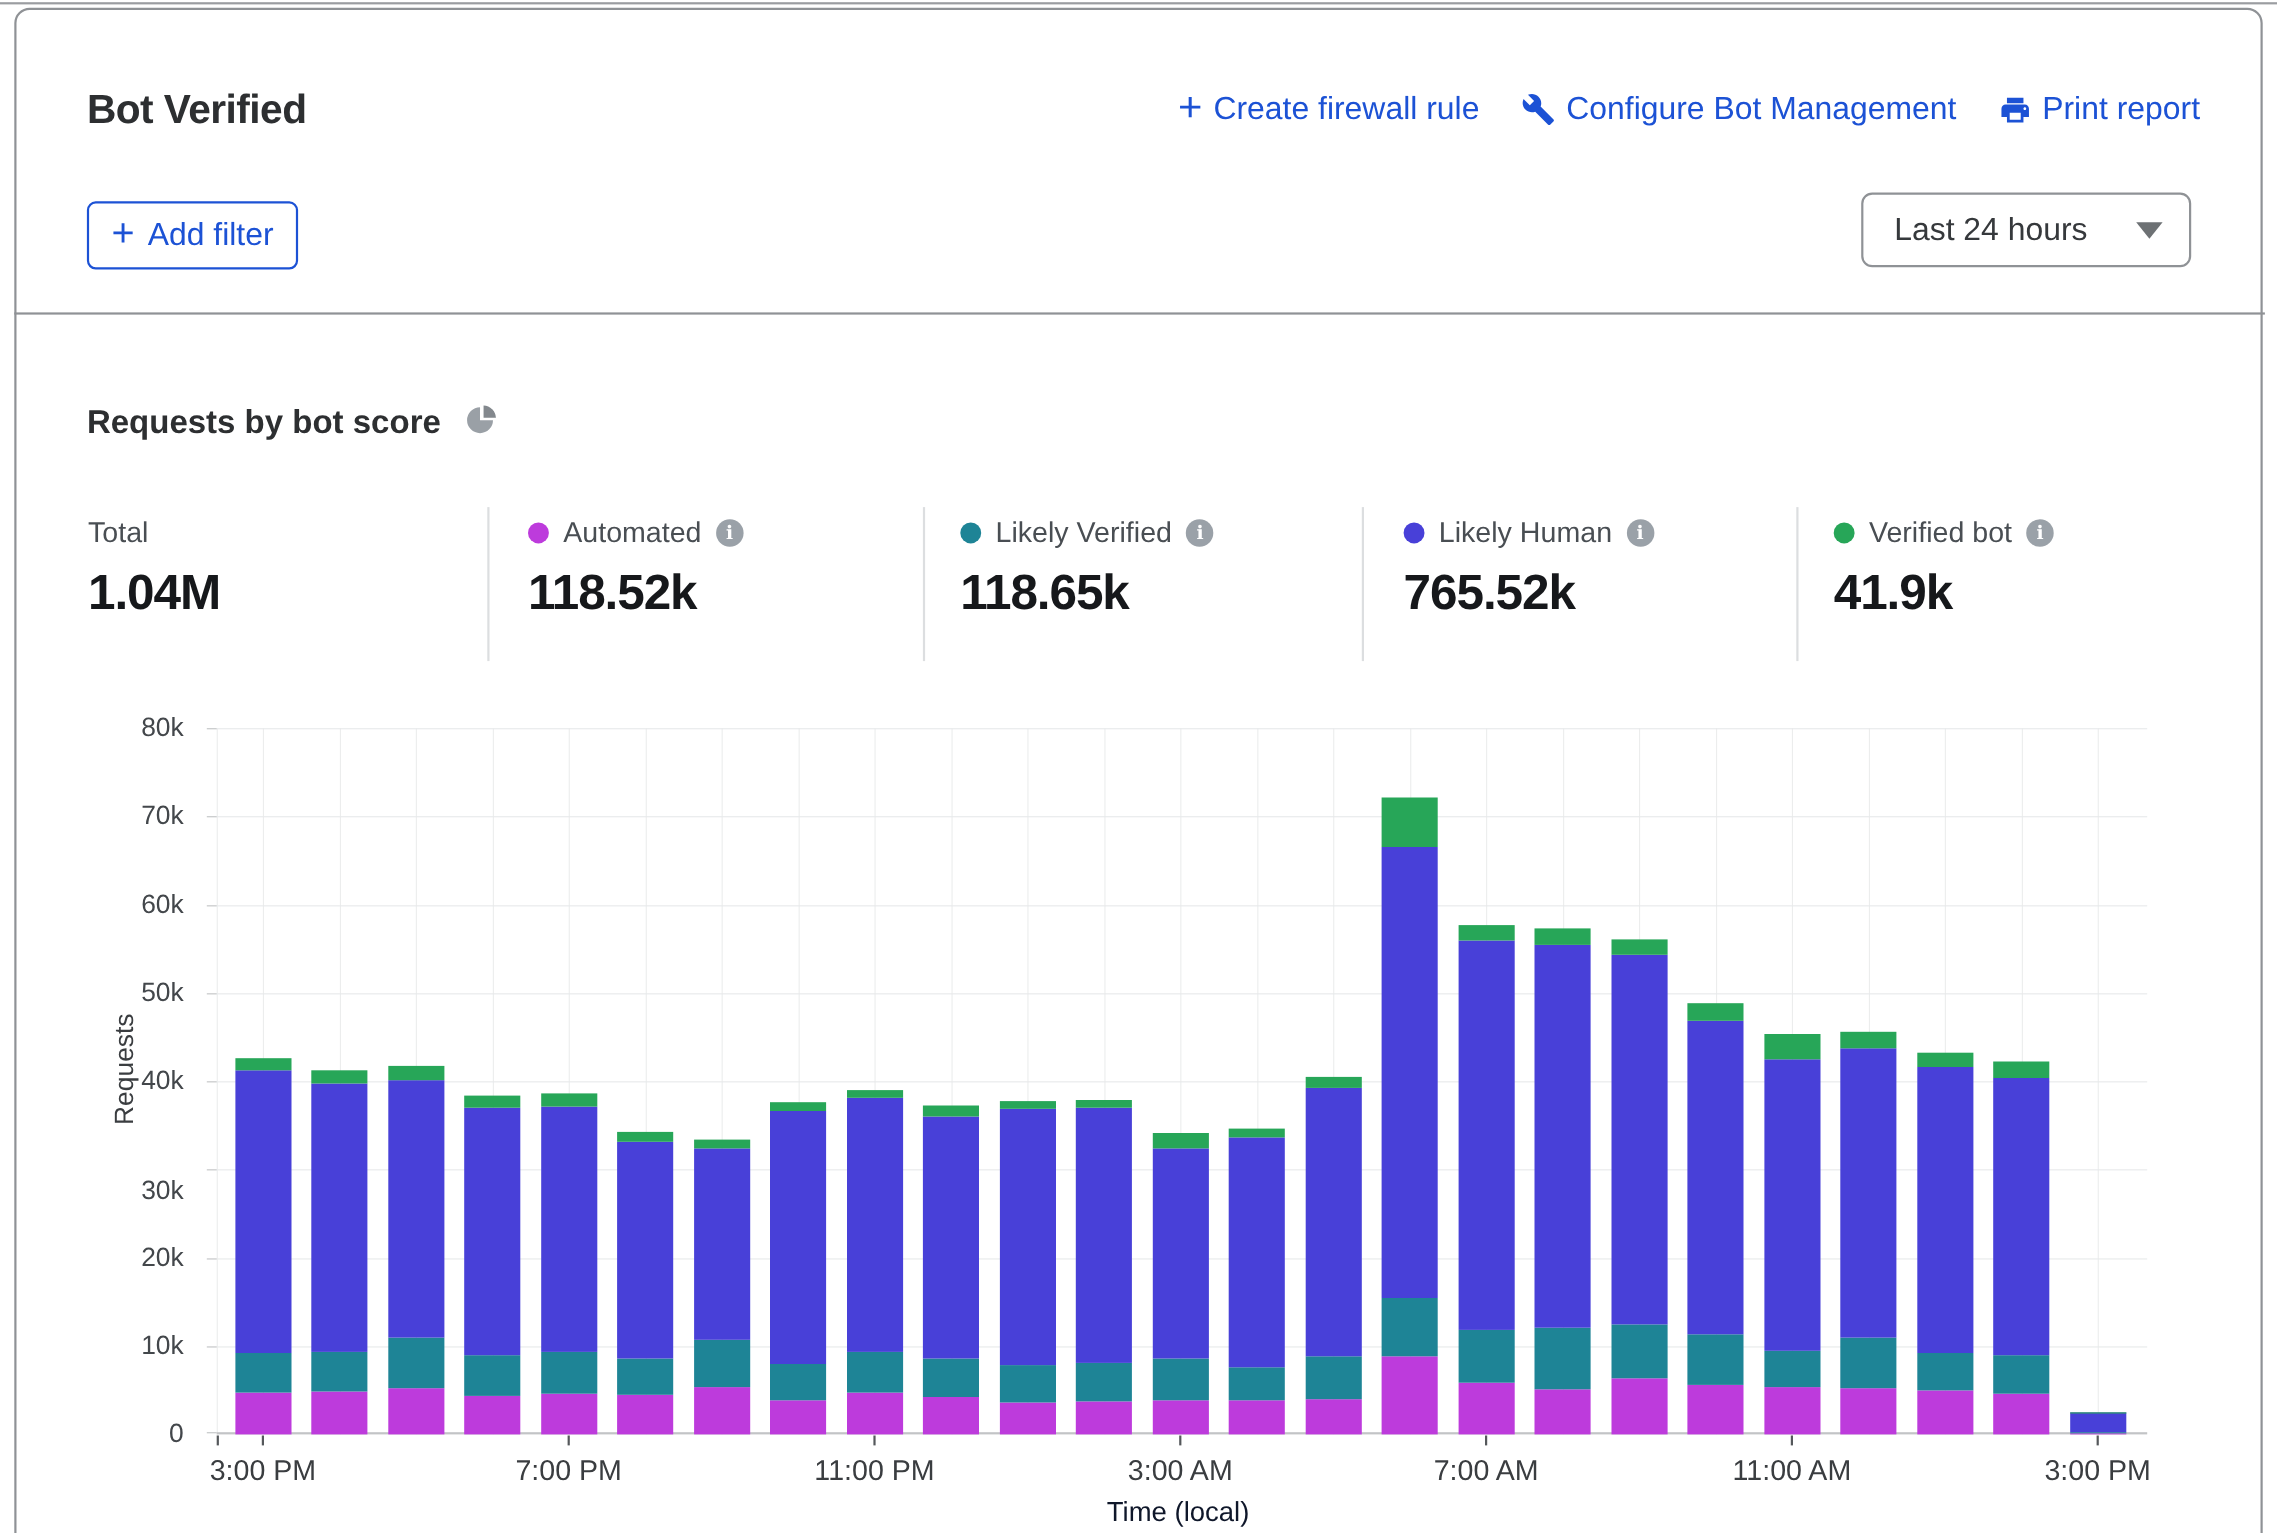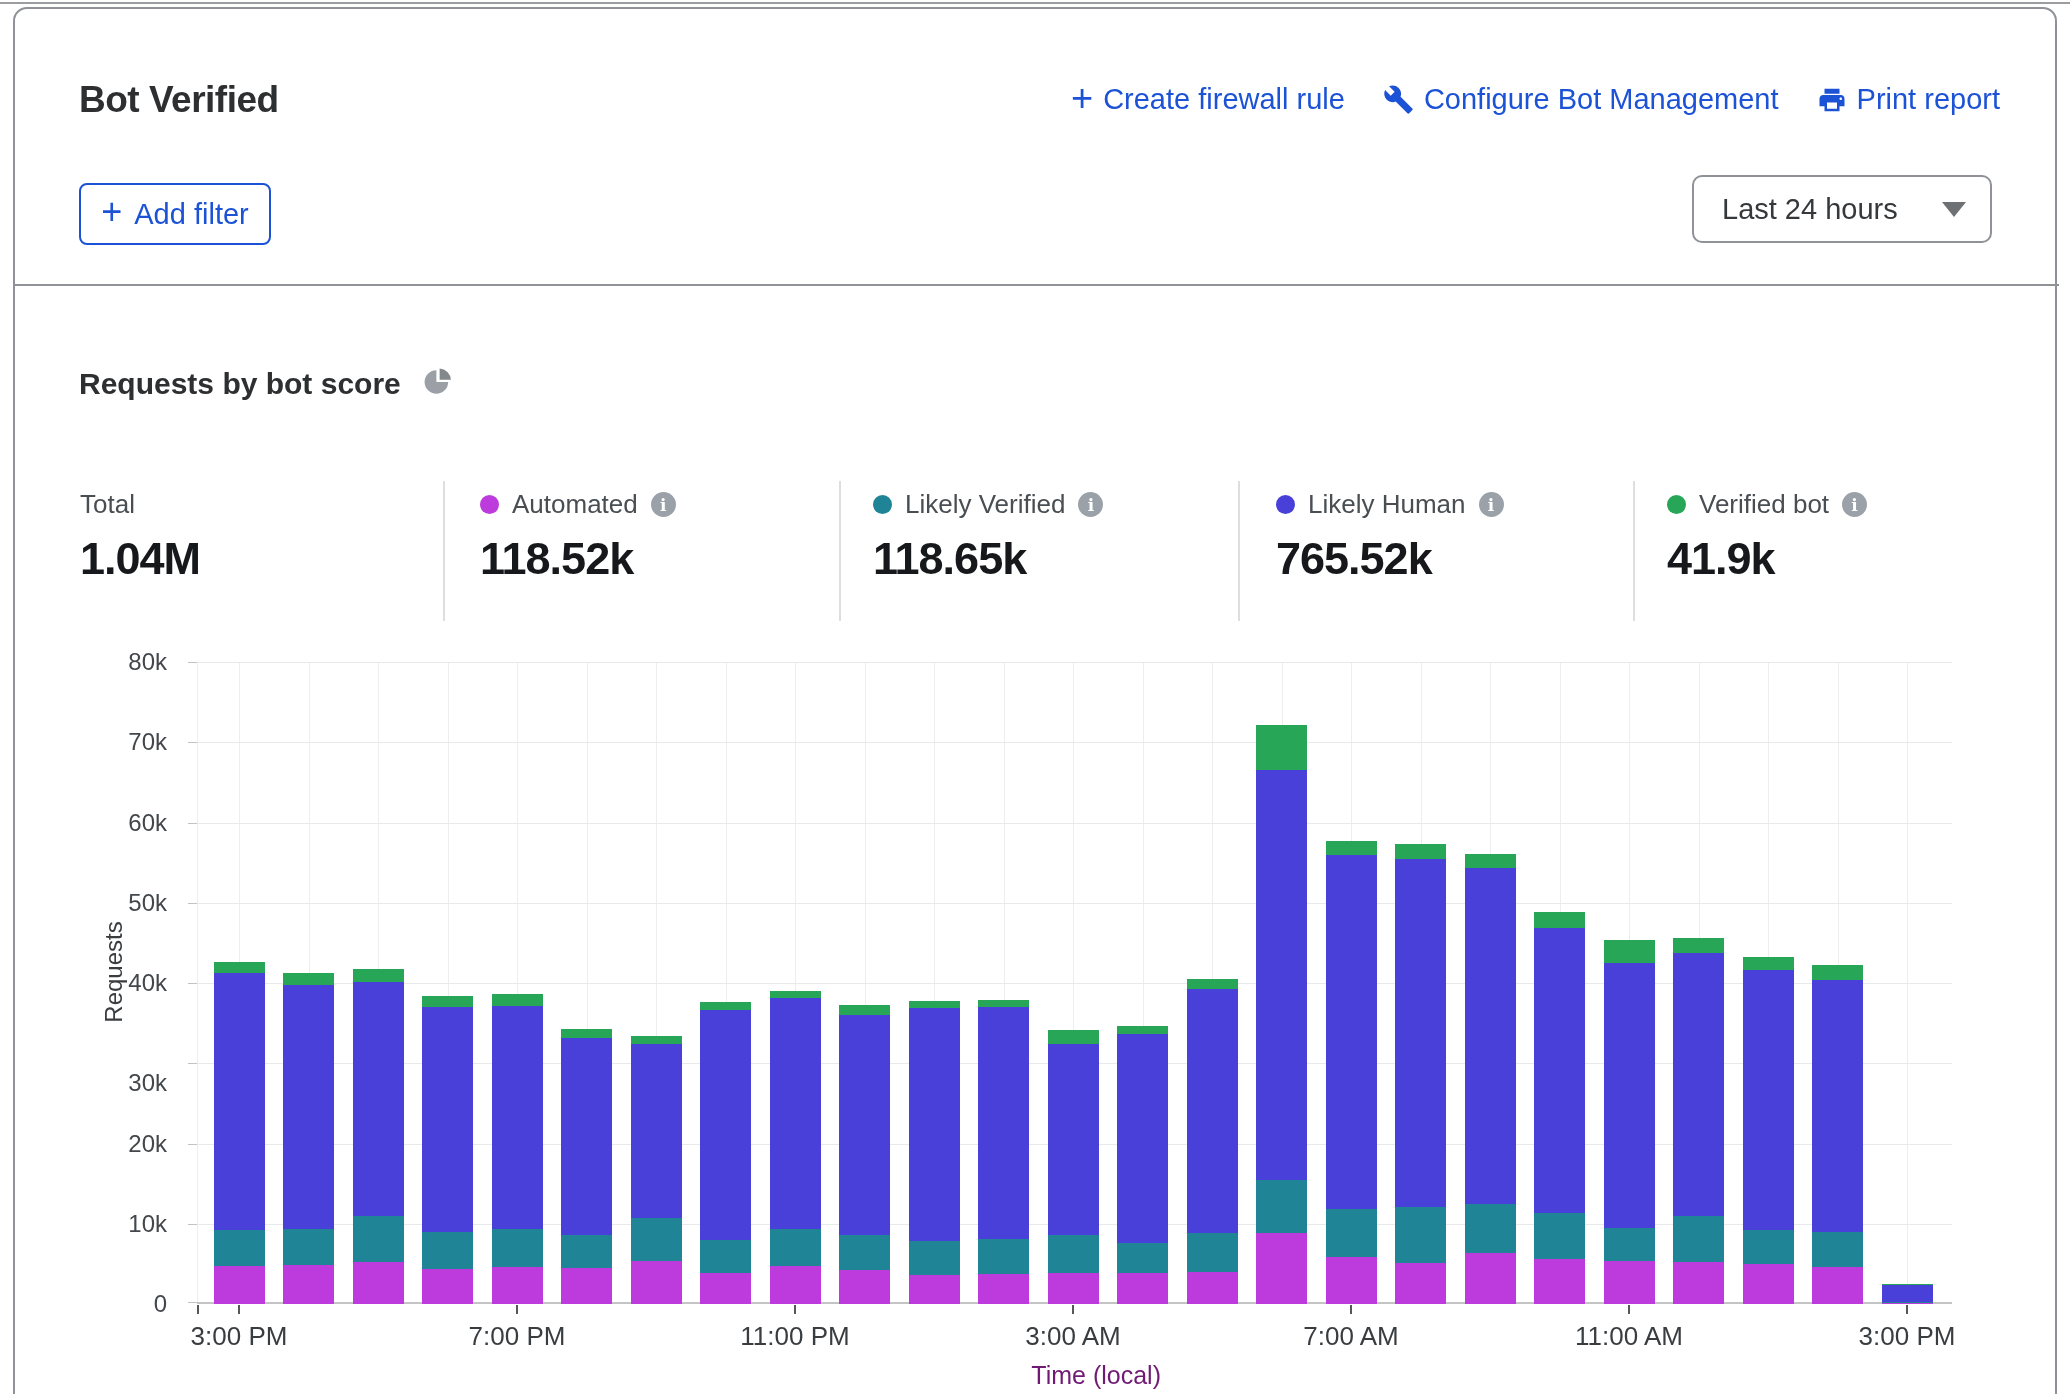--- a/index.html
+++ b/index.html
@@ -27,21 +27,21 @@
                 padding:0 24px 0 28px; font-size:29px; color:#36393c; cursor:pointer; }
   .chevron-down { width:0; height:0; border-left:12px solid transparent;
                   border-right:12px solid transparent; border-top:15px solid #6d7174; }
   .header-sep { position:absolute; left:-2px; top:275px; width:2046px; height:2px; background:#8f9296; }
 
   
   .section-title-row { position:absolute; left:64px; top:358px; display:flex; align-items:center; gap:22px; }
   .section-title { font-size:30px; font-weight:700; color:#2d2f31; }
 
   
-  .stats-row { position:absolute; left:0; top:480px; width:2044px; height:140px;text-decoration:underline; }
+  .stats-row { position:absolute; left:0; top:460px; width:2044px; height:140px;text-decoration:underline; }
   .stat { position:absolute; top:0; }
   .stat-label-row { display:flex; align-items:center; gap:13px; font-size:26px; color:#494e53; }
   .dot { width:19px; height:19px; border-radius:50%; flex:0 0 auto; }
   .info-icon { width:25px; height:25px; border-radius:50%; background:#9aa1a8; color:#fff;
                font-size:17px; font-weight:700; display:flex; align-items:center;
                justify-content:center; font-family:"DejaVu Serif",serif; cursor:pointer; }
   .stat-value { margin-top:13px; font-size:45px; font-weight:700; color:#16181b; letter-spacing:-1px; }
   .stat-divider { position:absolute; top:-8px; width:2px; height:140px; background:#dcdee0; }
 
   
@@ -52,22 +52,22 @@
   .gridline-h .stub { position:absolute; left:-9px; top:0; width:9px; height:1px; background:#c0c2c4; }
   .gridline-v { position:absolute; top:0; width:1px; height:642px; background:#eceded; }
   .bar { position:absolute; bottom:0; width:51px; }
   .bar-seg { position:absolute; left:0; width:51px; }
   .y-label { position:absolute; left:-180px; width:150px; text-align:right;
              font-size:24px; color:#43474b; }
   .x-label { position:absolute; width:170px; text-align:center; font-size:26px; color:#3a3d40; }
   .x-tick { position:absolute; width:2px; height:9px; background:#55585b; }
   .axis-title-y { position:absolute; left:-12px; top:350px; width:220px; height:26px;
                   transform:rotate(-90deg); text-align:center; font-size:24px; color:#3a3d40; }
-  .axis-title-x { position:absolute; left:966px; top:752px; width:180px; text-align:right;
-                  font-size:25px; color:#701a75; }
+  .axis-title-x { position:absolute; left:966px; top:752px; width:180px; text-align:center;
+                  font-size:25px; color:#0f172a; }
 </style>
 </head>
 <body>
 
 <div class="page-topline"></div>
 
 <div class="card">
 
   <div class="page-title">Bot Verified</div>
 

